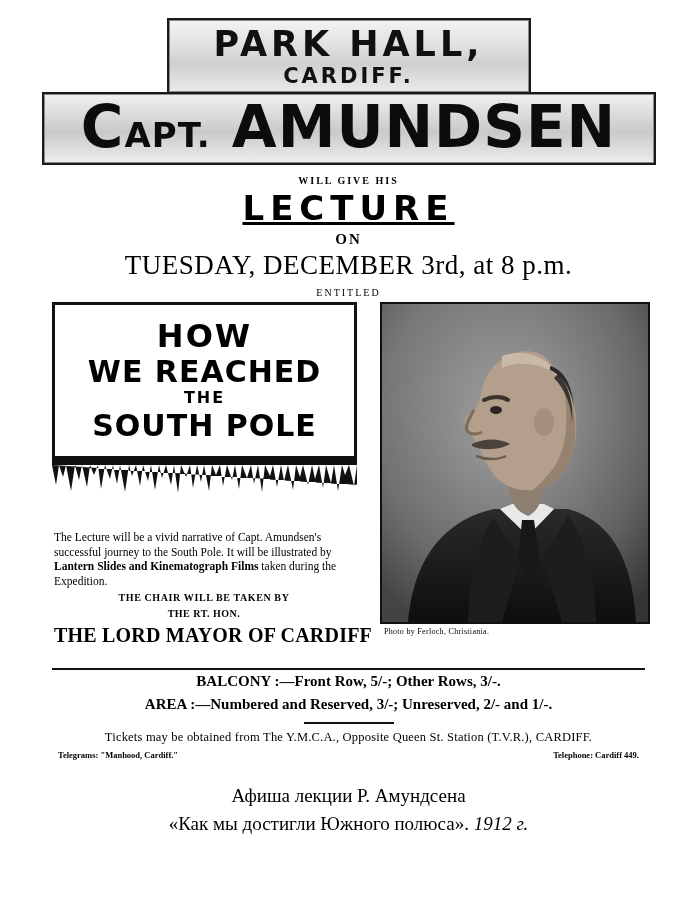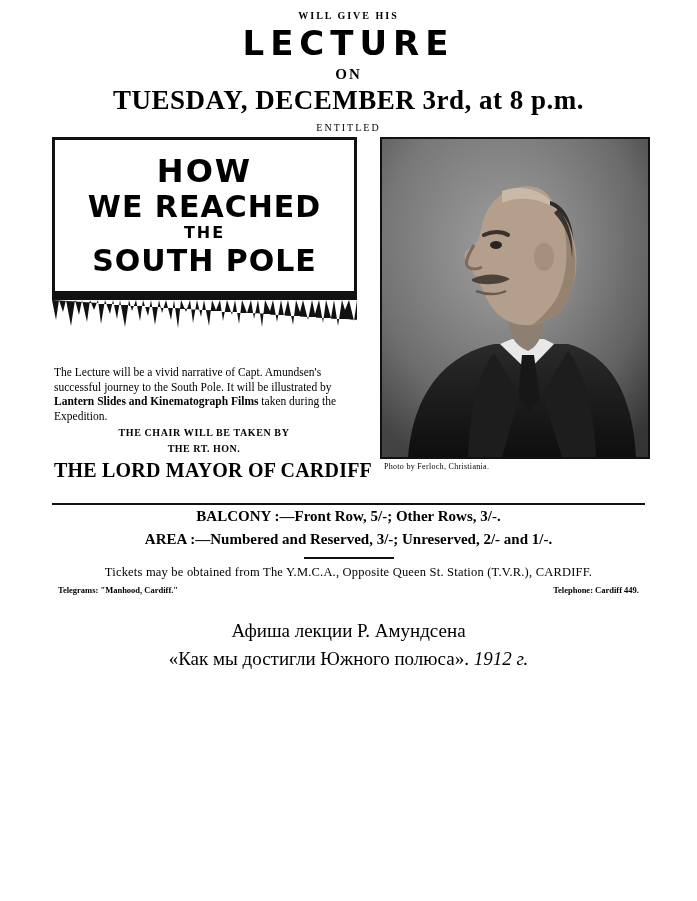--- a/index.html
+++ b/index.html
@@ -93,31 +93,32 @@
     letter-spacing: 2px;
     font-weight: bold;
     margin: 8px 0 2px 0;
   }
   .lecture {
     font-family: "DejaVu Sans", sans-serif;
     font-weight: bold;
     font-size: 34px;
     letter-spacing: 6px;
     margin: 2px 0 0 0;
+    text-decoration: underline;
   }
   .on {
     font-family: "Liberation Serif", serif;
     font-size: 15px;
     letter-spacing: 2px;
     margin: 3px 0 2px 0;
     font-weight: bold;
   }
   .dateline {
     font-family: "Liberation Serif", serif;
-    font-weight: bold;
+    font-weight: normal;
     font-size: 27px;
     letter-spacing: 0.5px;
     margin: 2px 0 0 0;
     white-space: nowrap;
   }
   .entitled {
     font-family: "Liberation Serif", serif;
     font-size: 10px;
     letter-spacing: 2px;
     font-weight: normal;
@@ -283,20 +284,29 @@
     font-size: 19px;
     line-height: 1.45;
   }
   .caption .it { font-style: italic; }
 </style>
 </head>
 <body>
 
 <div class="poster">
 
+  <div class="masthead">
+    <div class="banner-park">
+      <div class="park">PARK HALL,</div>
+      <div class="cardiff">CARDIFF.</div>
+    </div>
+    <div class="banner-amundsen">
+      <div class="line"><span>C</span><span class="capt-sm">APT.</span> <span>AMUNDSEN</span></div>
+    </div>
+  </div>
 
   <div class="center-block">
     <div class="tiny-caps">WILL GIVE HIS</div>
     <div class="lecture">LECTURE</div>
     <div class="on">ON</div>
     <div class="dateline">TUESDAY, DECEMBER 3rd, at 8 p.m.</div>
     <div class="entitled">ENTITLED</div>
   </div>
 
   <div class="mid">

